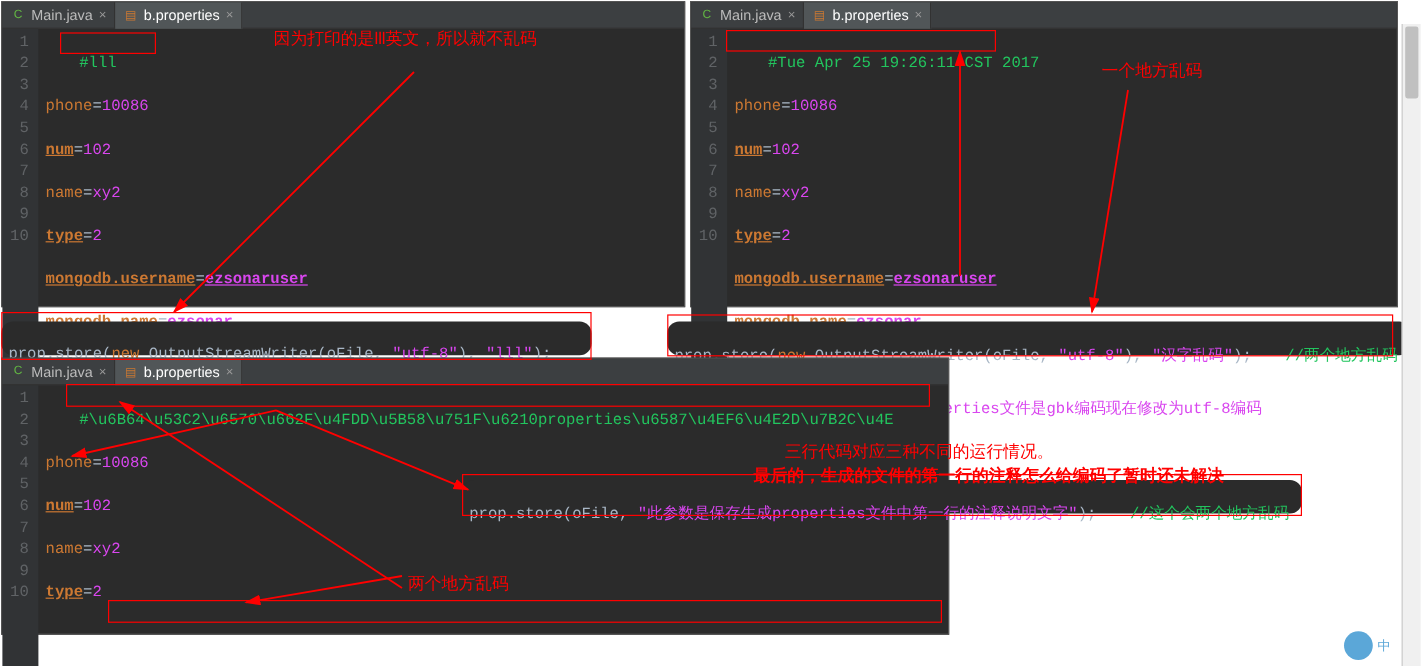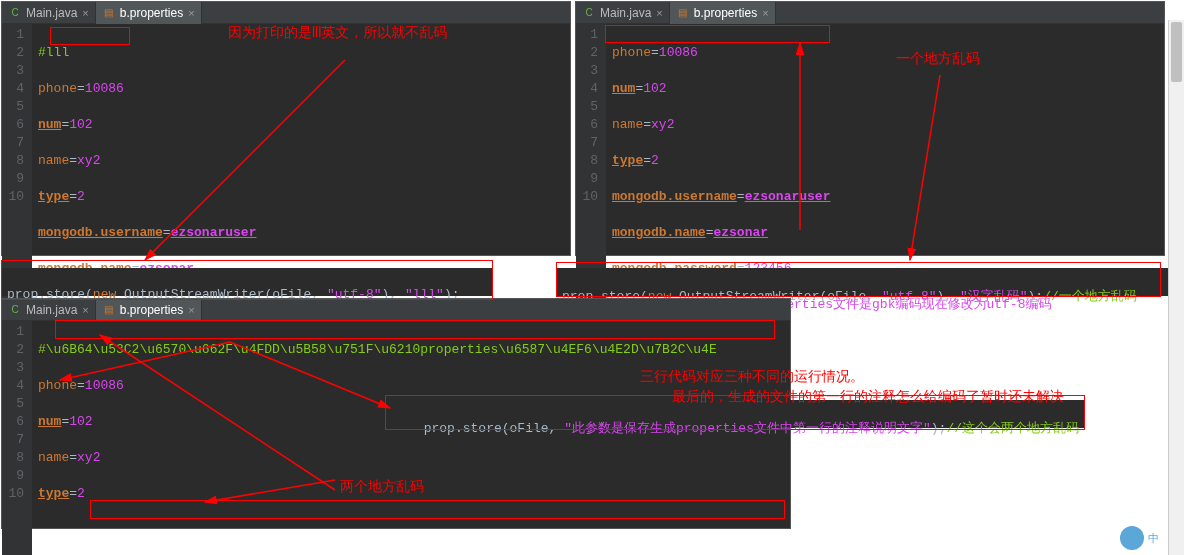--- a/index.html
+++ b/index.html
@@ -69,30 +69,31 @@
       flex: 1;
       padding: 2px 6px;
       line-height: 18px;
       color: #a9b7c6;
       white-space: pre;
       overflow: hidden;
     }
     .code-line { height: 18px; }
     .orange { color: #cc7832; margin-top: 12px; }
     .green { color: #d946ef; }
-    .gray { color: #84cc16; }
+    .gray { color: #22c55e; margin-left: 28px; }
     .white { color: #a9b7c6; }
     .underline { text-decoration: underline; font-weight: bold; }
     .store-line {
       position: absolute;
       background: #2b2b2b;
       color: #a9b7c6;
       padding: 4px 6px;
       font-size: 13px;
       white-space: pre;
+      border-radius: 10px;
     }
     .red-box {
       border: 1px solid #ff0000;
       position: absolute;
       pointer-events: none;
     }
     .red-text {
       color: #ff0000;
       position: absolute;
       font-family: 'SimSun', Arial, sans-serif;
@@ -200,38 +201,39 @@
         <span class="ln">3</span>
         <span class="ln">4</span>
         <span class="ln">5</span>
         <span class="ln">6</span>
         <span class="ln">7</span>
         <span class="ln">8</span>
         <span class="ln">9</span>
         <span class="ln">10</span>
       </div>
     <div class="code">
+<div class="code-line"><span class="gray">#Tue Apr 25 19:26:11 CST 2017</span></div>
 <div class="code-line"><span class="orange">phone</span><span class="white">=</span><span class="green">10086</span></div>
 <div class="code-line"><span class="orange underline">num</span><span class="white">=</span><span class="green">102</span></div>
 <div class="code-line"><span class="orange">name</span><span class="white">=</span><span class="green">xy2</span></div>
 <div class="code-line"><span class="orange underline">type</span><span class="white">=</span><span class="green">2</span></div>
 <div class="code-line"><span class="orange underline">mongodb.username</span><span class="white">=</span><span class="green underline">ezsonaruser</span></div>
 <div class="code-line"><span class="orange underline">mongodb.name</span><span class="white">=</span><span class="green underline">ezsonar</span></div>
 <div class="code-line"><span class="orange underline">mongodb.password</span><span class="white">=</span><span class="green">123456</span></div>
 <div class="code-line"><span class="orange">test</span><span class="white">=</span><span class="green">汉字编码，原来的properties文件是gbk编码现在修改为utf-8编码</span></div>
     </div>
   </div>
 </div>
 
 <div class="store-line" style="left:1px; top:268px; width:492px; height:28px;">
 <span class="white">prop.store(</span><span class="orange">new </span><span class="white">OutputStreamWriter(oFile, </span><span class="green">"utf-8"</span><span class="white">), </span><span class="green">"lll"</span><span class="white">);</span>
 </div>
 
 <div class="store-line" style="left:556px; top:268px; width:620px; height:28px;">
-<span class="white">prop.store(</span><span class="orange">new </span><span class="white">OutputStreamWriter(oFile, </span><span class="green">"utf-8"</span><span class="white">), </span><span class="green">"汉字乱码"</span><span class="white">);</span><span class="gray">//一个地方乱码</span>
+<span class="white">prop.store(</span><span class="orange">new </span><span class="white">OutputStreamWriter(oFile, </span><span class="green">"utf-8"</span><span class="white">), </span><span class="green">"汉字乱码"</span><span class="white">);</span><span class="gray">//两个地方乱码</span>
 </div>
 
 <div class="panel" style="left:1px; top:298px; width:790px; height:231px;">
   <div class="tabs">
     <div class="tab">
         <span class="tab-icon" style="color:#62b543">C</span>
         <span>Main.java</span>
         <span class="tab-close">×</span>
       </div>
     <div class="tab active">
@@ -260,36 +262,36 @@
 <div class="code-line"><span class="orange">name</span><span class="white">=</span><span class="green">xy2</span></div>
 <div class="code-line"><span class="orange underline">type</span><span class="white">=</span><span class="green">2</span></div>
 
 
 
 
     </div>
   </div>
 </div>
 
-<div class="store-line" style="left:385px; top:400px; width:700px; height:28px;text-align:right;">
+<div class="store-line" style="left:385px; top:400px; width:700px; height:28px;">
 <span class="white">prop.store(oFile, </span><span class="green">"此参数是保存生成properties文件中第一行的注释说明文字"</span><span class="white">);</span><span class="gray">//这个会两个地方乱码</span>
 </div>
 
 <div class="red-box" style="left:50px; top:27px; width:80px; height:18px;"></div>
 <div class="red-box" style="left:1px; top:260px; width:492px; height:40px;"></div>
 <div class="red-box" style="left:605px; top:25px; width:225px; height:18px;"></div>
 <div class="red-box" style="left:556px; top:262px; width:605px; height:35px;"></div>
 <div class="red-box" style="left:55px; top:320px; width:720px; height:19px;"></div>
 <div class="red-box" style="left:90px; top:500px; width:695px; height:19px;"></div>
 <div class="red-box" style="left:385px; top:395px; width:700px; height:35px;"></div>
 
 <div class="red-text" style="left:228px; top:24px;">因为打印的是lll英文，所以就不乱码</div>
-<div class="red-text" style="left:896px; top:50px;">一个地方乱码</div>
-<div class="red-text" style="left:640px; top:368px;">三行代码对应三种不同的运行情况。</div>
-<div class="red-text" style="left:672px; top:388px;">最后的，生成的文件的第一行的注释怎么给编码了暂时还未解决</div>
+<div class="red-text" style="left:918px; top:50px;">一个地方乱码</div>
+<div class="red-text" style="left:654px; top:368px;">三行代码对应三种不同的运行情况。</div>
+<div class="red-text" style="left:628px; top:388px;font-weight:bold;">最后的，生成的文件的第一行的注释怎么给编码了暂时还未解决</div>
 <div class="red-text" style="left:340px; top:478px;">两个地方乱码</div>
 
 <svg class="arrow" style="left:0;top:0;width:1184px;height:555px;">
   <defs>
       <marker id="ah" markerWidth="10" markerHeight="10" refX="8" refY="3" orient="auto">
         <path d="M0,0 L0,6 L9,3 z" fill="#ff0000"></path>
       </marker>
     </defs>
   <line x1="345" y1="60" x2="145" y2="260" stroke="#ff0000" stroke-width="1.5" marker-end="url(#ah)"></line>
   <line x1="800" y1="230" x2="800" y2="43" stroke="#ff0000" stroke-width="1.5" marker-end="url(#ah)"></line>

